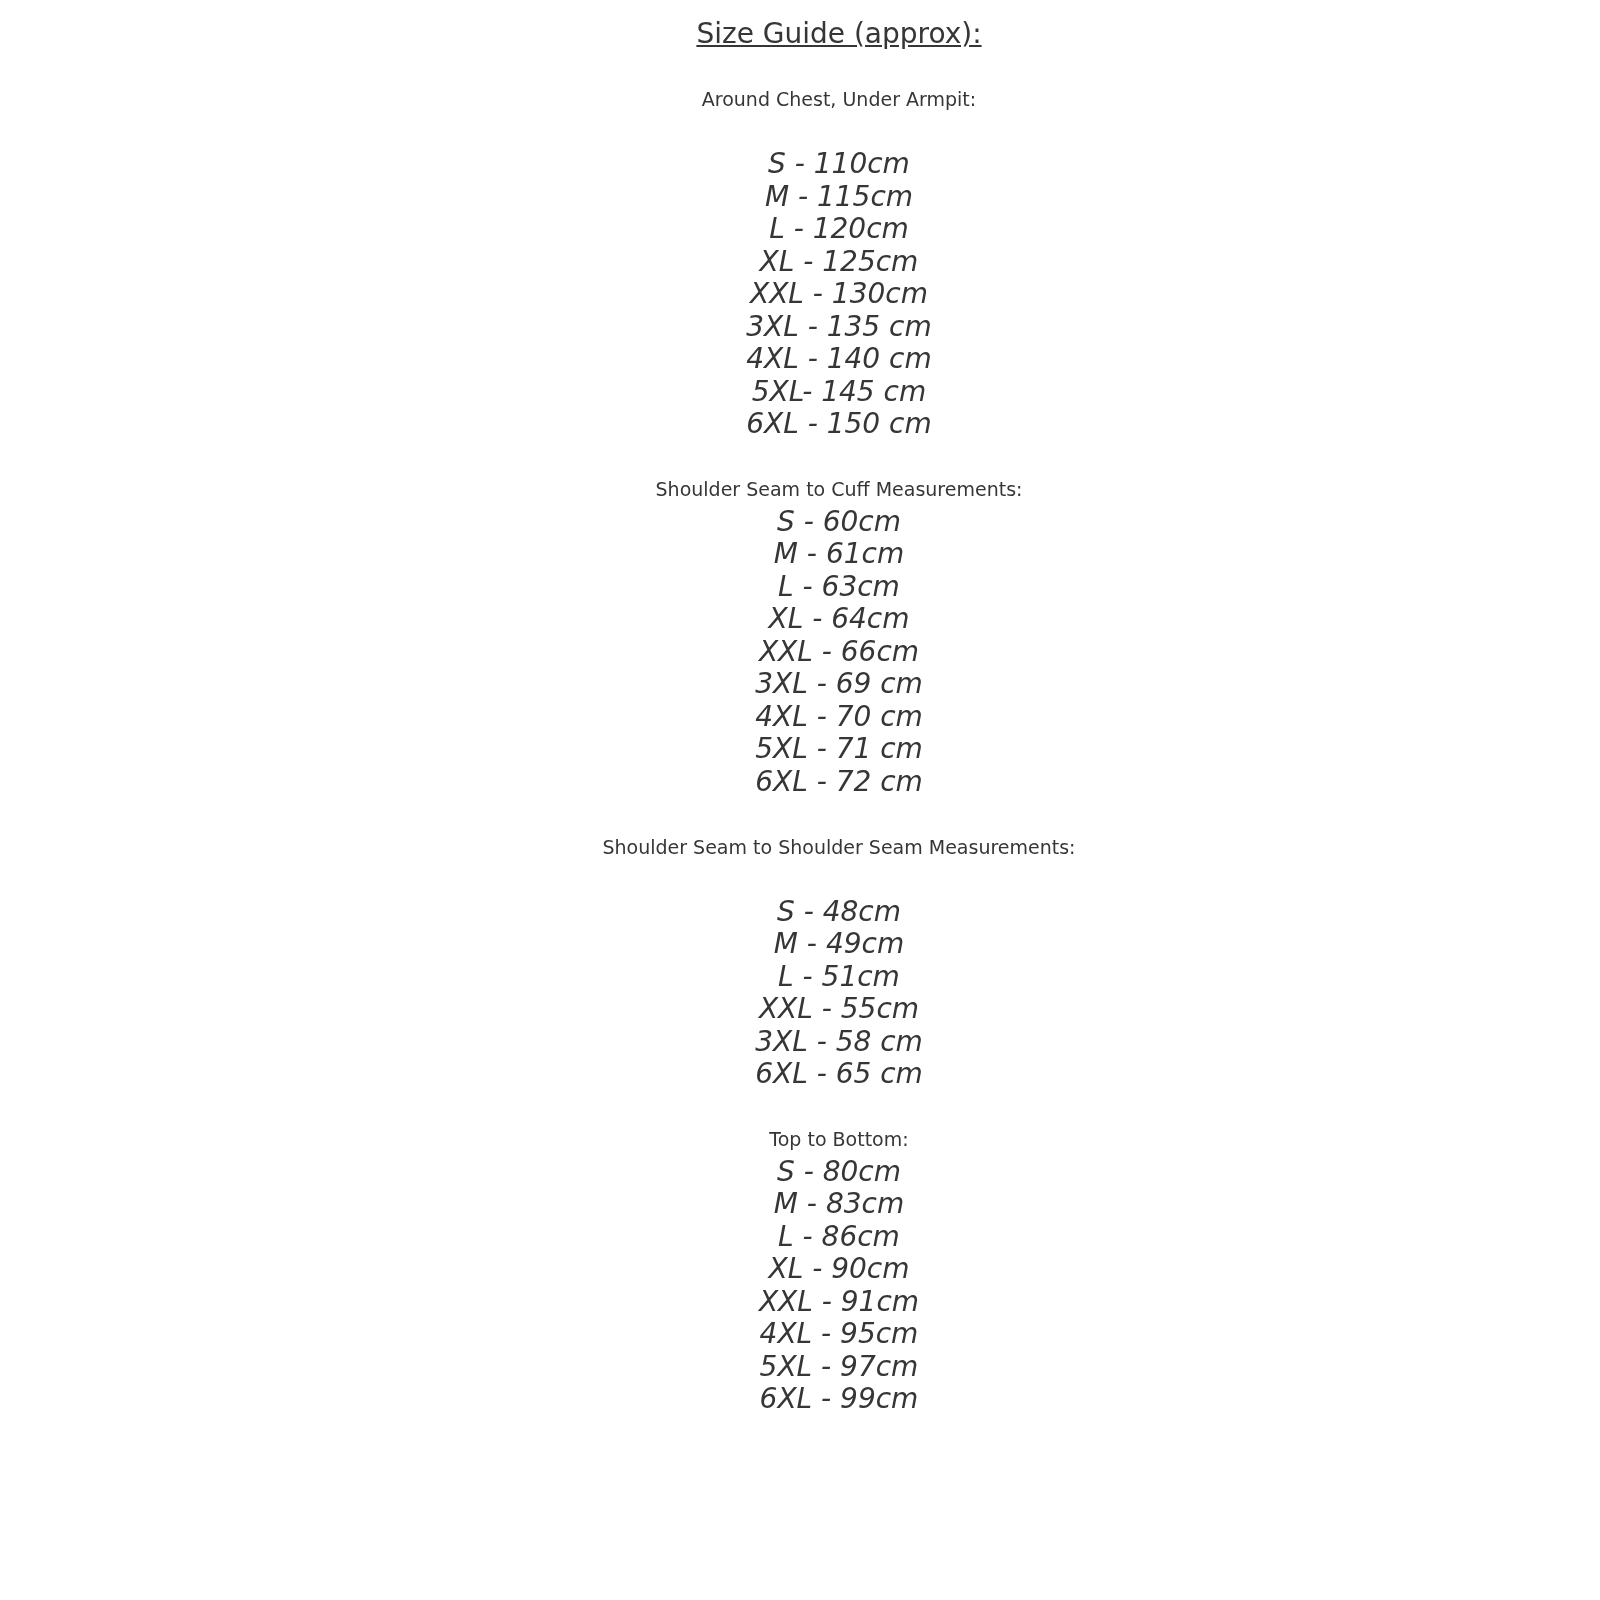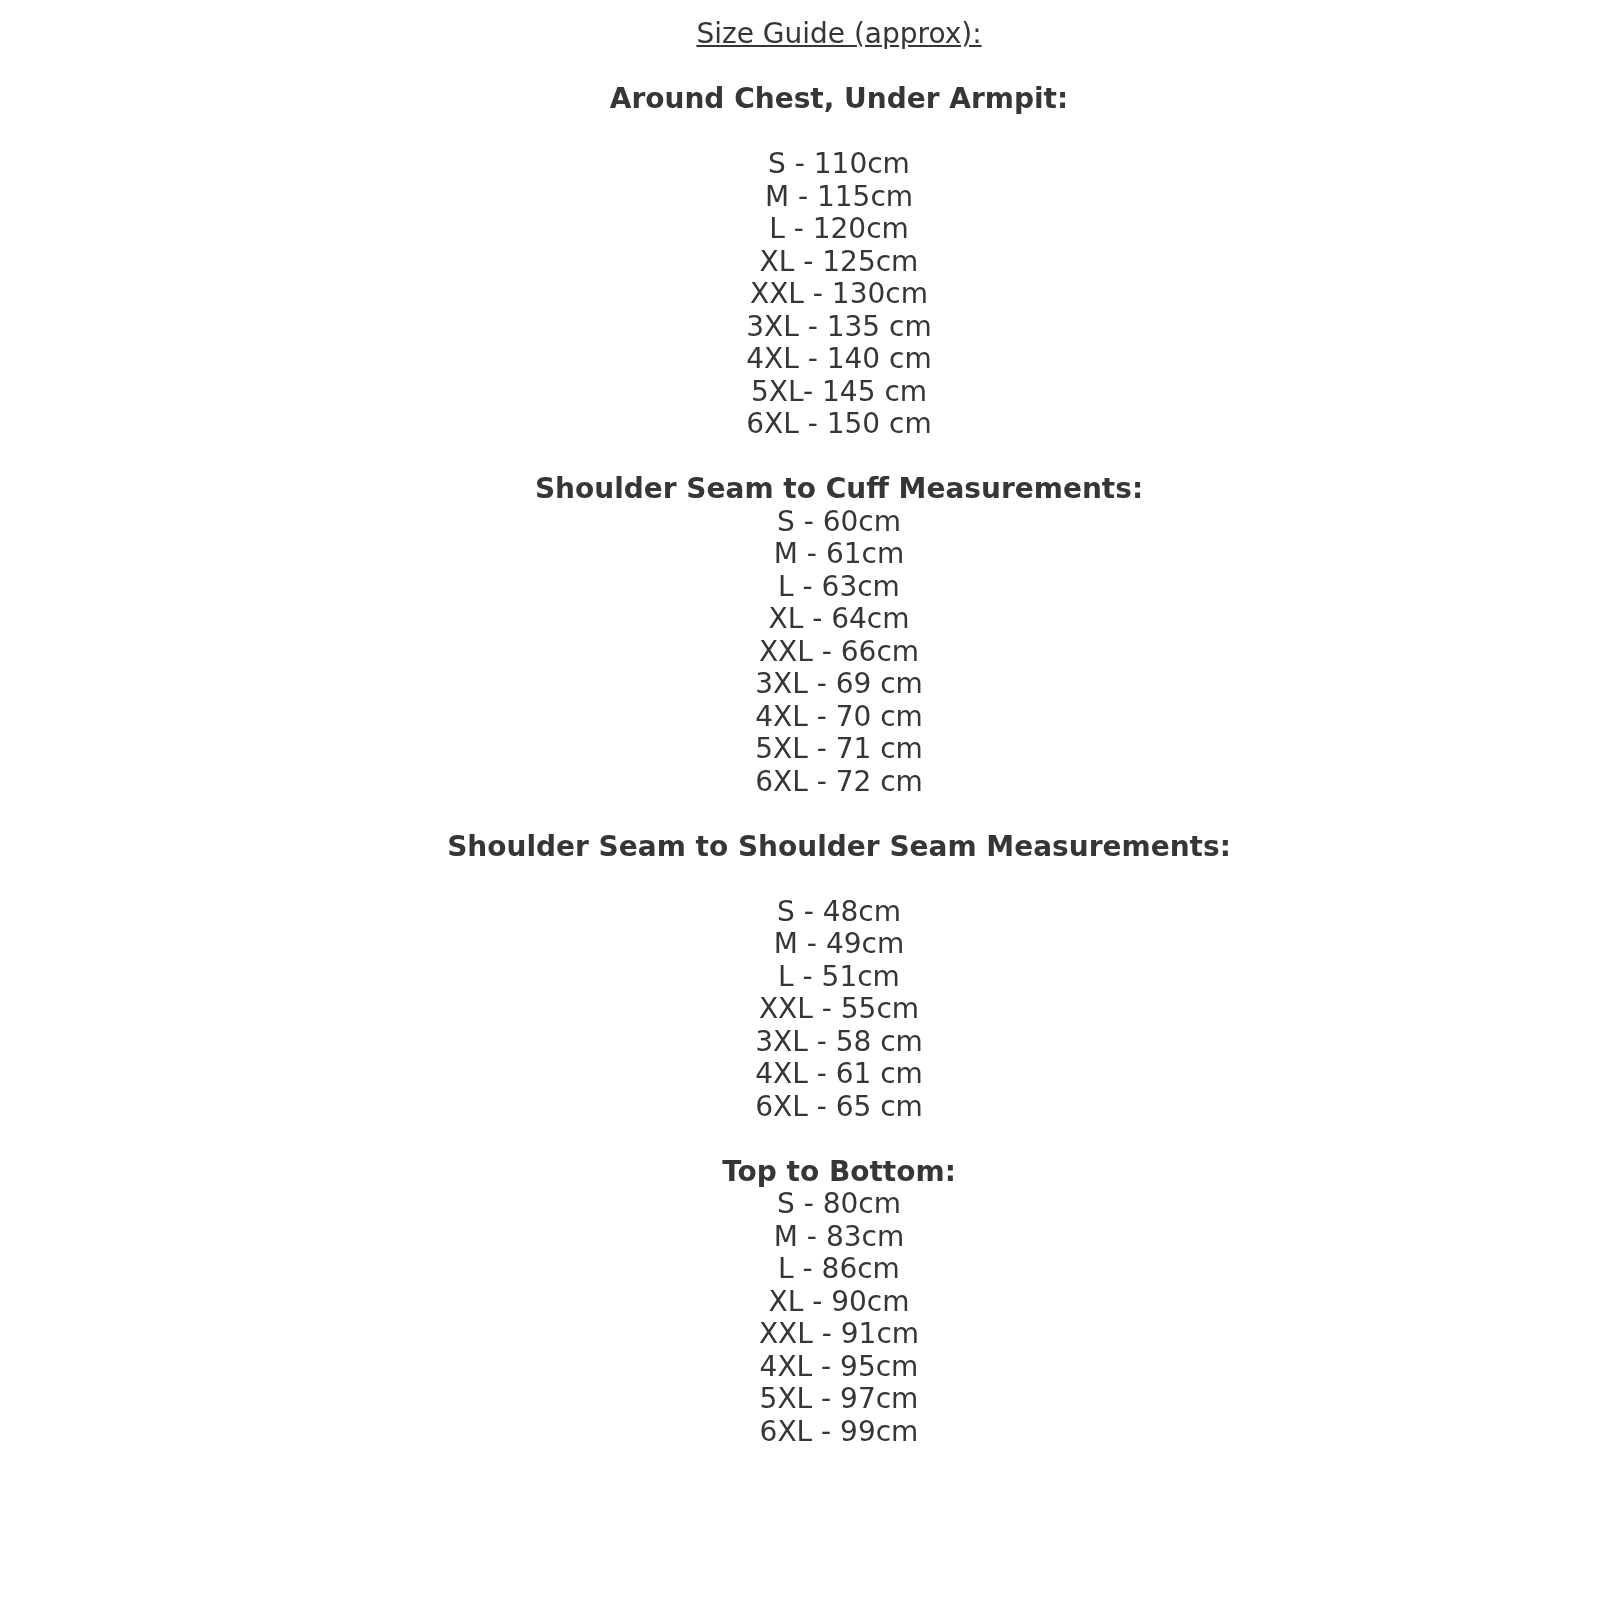--- a/index.html
+++ b/index.html
@@ -21,25 +21,25 @@
   }
   .title {
     font-size: 28px;
     font-weight: normal;
     text-decoration: underline;
     margin-bottom: 32.5px;     
   }
   .section { margin-bottom: 32.5px; }  
   .section:last-child { margin-bottom: 0; }
   .section-heading {
-    font-size: 28px;
-    font-weight: bold;
+    font-size: 19px;
+    font-weight: normal;
   }
   .entries.spaced { margin-top: 32.5px; } 
-  .entry { white-space: pre; }
+  .entry { white-space: pre; font-style: italic; }
 </style>
 </head>
 <body style="background: rgb(255, 255, 255);">
 
 <div class="doc" style="color: rgb(54, 54, 54);">
 
   <h1 class="title">Size Guide (approx):</h1>
 
   <div class="section">
     <h2 class="section-heading">Around Chest, Under Armpit:</h2>
@@ -72,21 +72,20 @@
   </div>
 
   <div class="section">
     <h2 class="section-heading">Shoulder Seam to Shoulder Seam Measurements:</h2>
     <div class="entries spaced">
       <p class="entry">S - 48cm</p>
       <p class="entry">M - 49cm</p>
       <p class="entry">L - 51cm</p>
       <p class="entry">XXL - 55cm</p>
       <p class="entry">3XL - 58 cm</p>
-      <p class="entry">4XL - 61 cm</p>
       <p class="entry">6XL - 65 cm</p>
     </div>
   </div>
 
   <div class="section">
     <h2 class="section-heading">Top to Bottom:</h2>
     <div class="entries">
       <p class="entry">S - 80cm</p>
       <p class="entry">M - 83cm</p>
       <p class="entry">L - 86cm</p>

